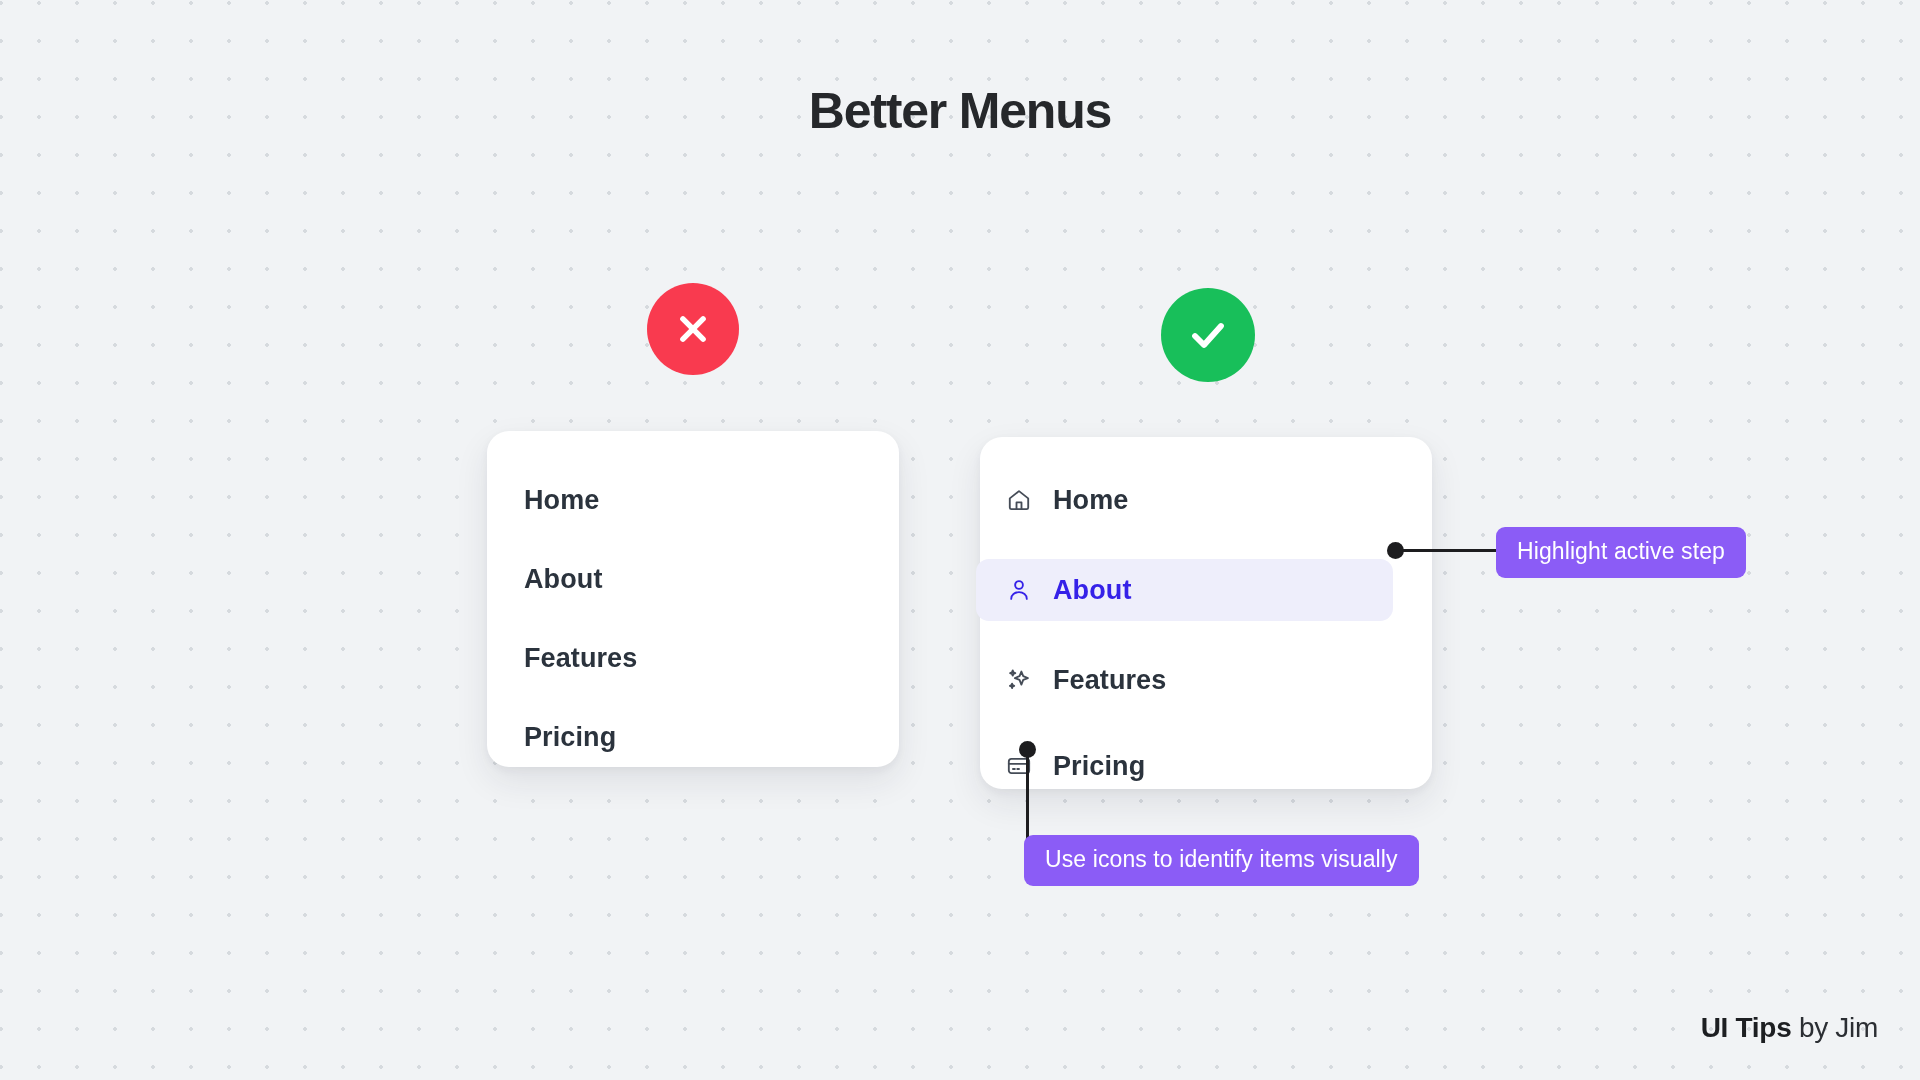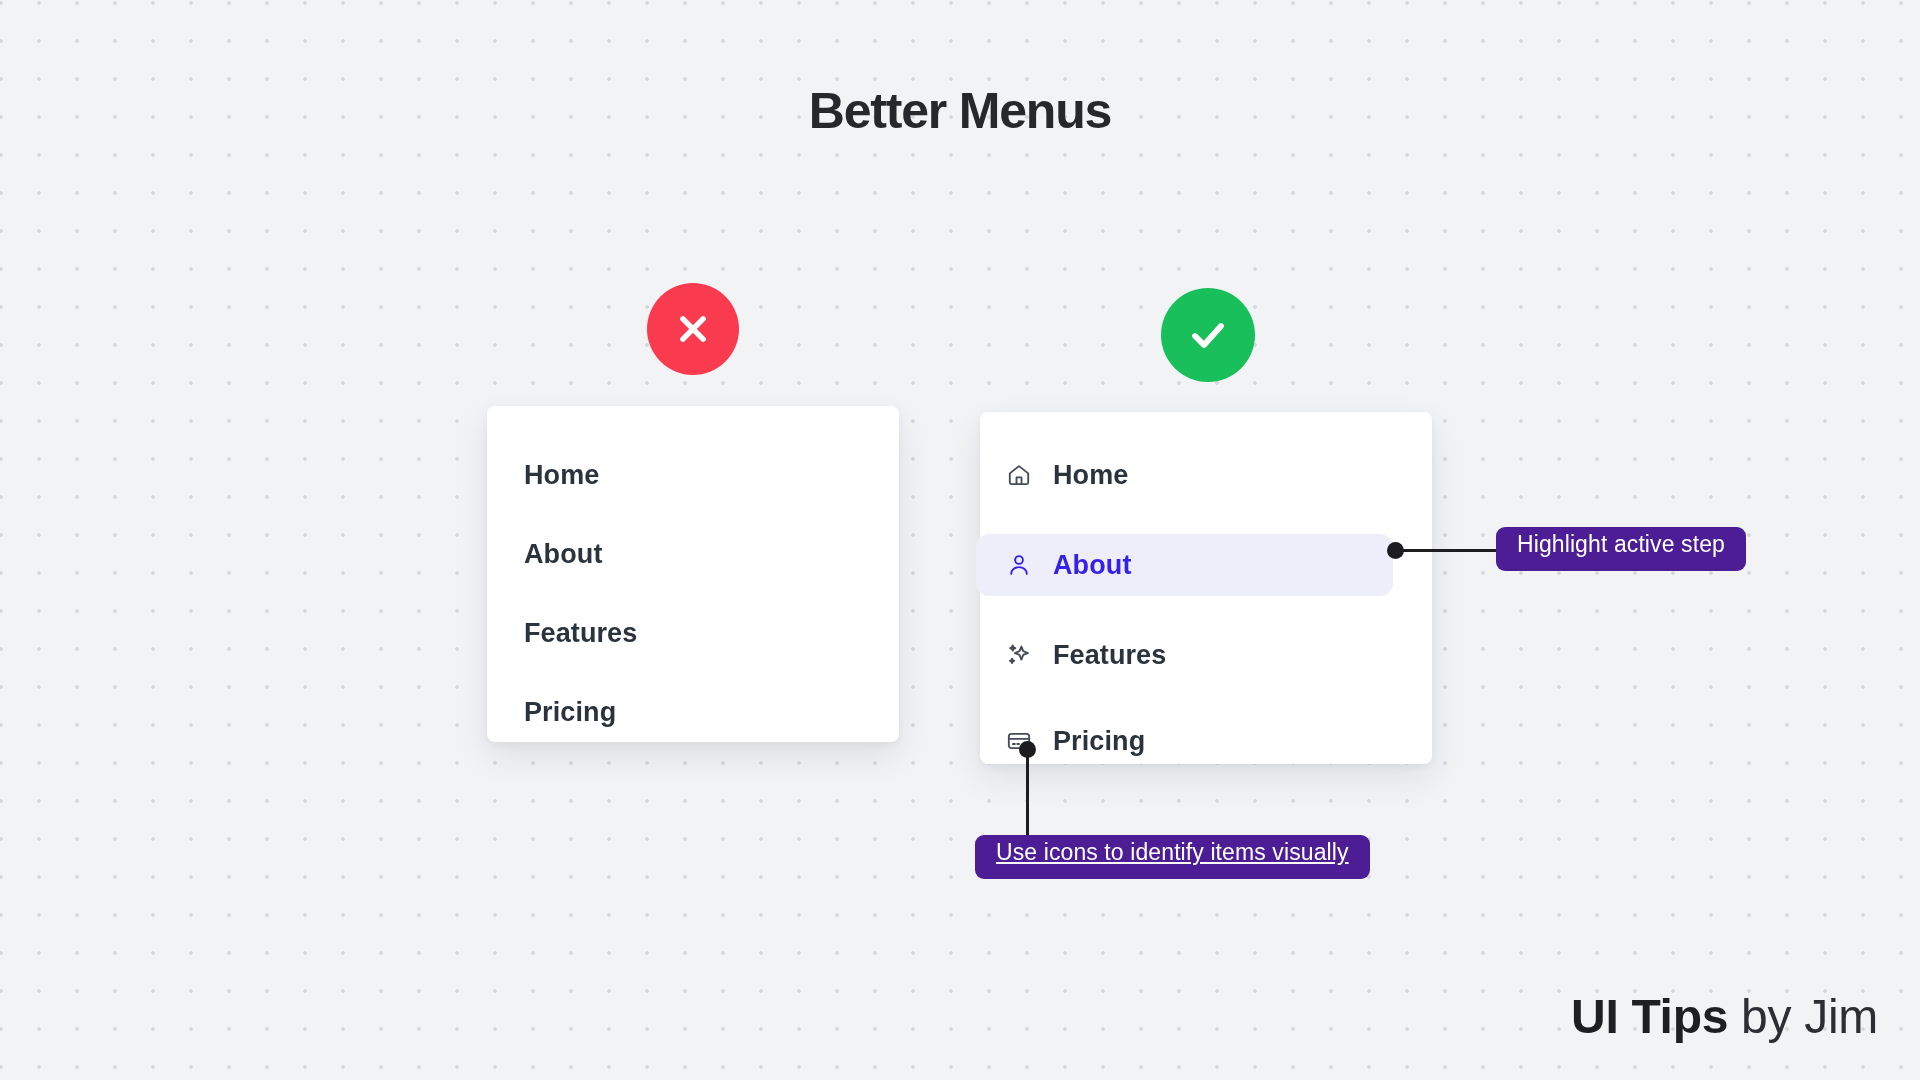--- a/index.html
+++ b/index.html
@@ -44,22 +44,23 @@
     left:1161px; top:288px;
     width:94px; height:94px;
     background:#18bf5a;
   }
   .badge svg { display:block; }
 
   
   .card {
     position:absolute;
     background:#ffffff;
-    border-radius:8px;
+    border-radius:22px;
     box-shadow:0 14px 34px rgba(30,38,54,0.09), 0 3px 9px rgba(30,38,54,0.05);
+    margin-top:25px;
   }
   .card-bad {
     left:487px; top:406px;
     width:412px; height:336px;
     padding:42px 0 0 0;
   }
   .card-good {
     left:980px; top:412px;
     width:452px; height:352px;
     padding:36px 0 0 0;
@@ -103,31 +104,31 @@
     width:417px;
     margin-left:-4px;
     padding-left:28px;
     height:62px;
   }
   .menu-item.active .mi-icon { color:#3521e8; }
 
   
   .tooltip {
     position:absolute;
-    background:#4c1d95;
+    background:#8b5cf6;
     color:#ffffff;
     border-radius:9px;
     font-size:23px;
     font-weight:500;
     letter-spacing:0.1px;
-    padding:4px 21px 13px 21px;
+    padding:11px 21px 13px 21px;
     white-space:nowrap;
   }
   .tip-active  { left:1496px; top:527px; }
-  .tip-icons   { left:975px; top:835px;text-decoration:underline; }
+  .tip-icons   { left:1024px; top:835px; }
 
   .conn-line {
     position:absolute;
     background:#1d1d1f;
   }
   .conn-h { height:3px; }
   .conn-v { width:3px; }
 
   .conn-dot {
     position:absolute;
@@ -139,21 +140,21 @@
   .dot-active { left:1387px; top:542px; }
   .line-active { left:1395px; top:549px; width:108px; }
 
   .dot-icons  { left:1019px; top:741px; }
   .line-icons { left:1026px; top:749px; height:92px; }
 
   
   .footer {
     position:absolute;
     right:42px; bottom:36px;
-    font-size:48px;
+    font-size:28px;
     color:#1d1f22;
     letter-spacing:-0.3px;
   }
   .footer .f-bold { font-weight:bold; }
   .footer .f-light { font-weight:normal; color:#2b2e33; }
 </style>
 </head>
 <body>
 
 <div class="page-title">Better Menus</div>

